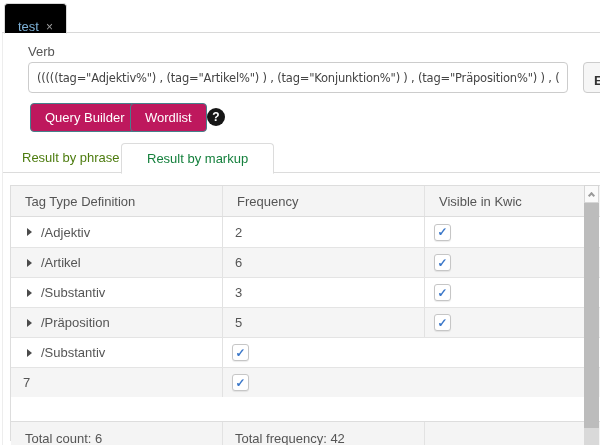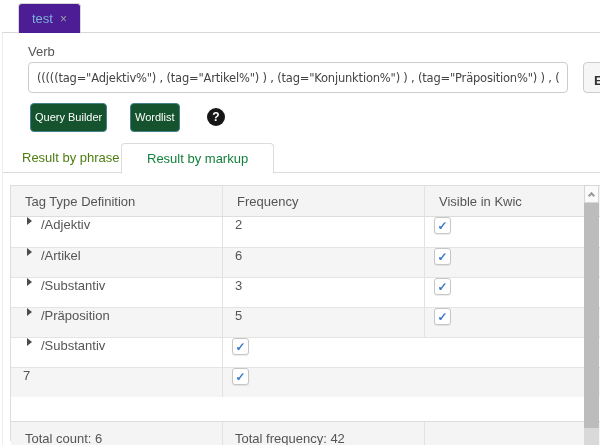--- a/index.html
+++ b/index.html
@@ -3,38 +3,38 @@
 <meta charset="utf-8">
 <style>
   * { box-sizing: border-box; margin: 0; padding: 0; }
   html, body { width: 600px; height: 445px; overflow: hidden; background: #fff; }
   body { font-family: "Liberation Sans", sans-serif; font-size: 13px; color: #555; }
   .canvas { position: relative; width: 600px; height: 445px; overflow: hidden; background: #fff; }
 
   
   .top-tabbar { position: absolute; left: 2px; top: 3px; right: 0; height: 30px; border-bottom: 1px solid #d8d8d8; }
   .panel-left-border { position: absolute; left: 2px; top: 33px; bottom: 0; width: 1px; background: #ededed; }
-  .top-tab { position: absolute; left: 16px; top: 0; height: 31px; line-height: 29px; padding: 0 13px;
-             background: #4c1d95; border: 1px solid #d8d8d8; border-bottom: 1px solid #fff;
+  .top-tab { position: absolute; left: 2px; top: 0; height: 31px; line-height: 29px; padding: 8px 13px;
+             background: #000000; border: 1px solid #d8d8d8; border-bottom: 1px solid #fff;
              border-radius: 4px 4px 0 0; color: #7db1d7; z-index: 2; cursor: pointer; }
   .top-tab .close-x { color: #a0a0a0; margin-left: 7px; font-size: 12px; }
 
   
   .query-label { position: absolute; left: 28px; top: 44px; color: #555; }
   .query-input { position: absolute; left: 28px; top: 62px; width: 540px; height: 31px;
                  border: 1px solid #ccc; border-radius: 4px; padding: 5px 8px; color: #444;
                  font-family: "DejaVu Sans", sans-serif; font-size: 11.5px; letter-spacing: -0.2px;
                  white-space: nowrap; overflow: hidden; background: #fff; }
   .clipped-btn { position: absolute; left: 583px; top: 62px; width: 60px; height: 31px;
                  border: 1px solid #ccc; border-radius: 4px; background: #f6f6f6; color: #333;
                  text-align: left; padding: 6px 0 0 10px; font-weight: bold; overflow: hidden; cursor: pointer; }
 
-  .btn-teal { position: absolute; top: 103px; height: 29px; background: #14532d; color: #fff;
-              border: 1px solid #45818b; border-radius: 4px; padding: 0 4px; line-height: 27px;
-              font-size: 11px; cursor: pointer; }
+  .btn-teal { position: absolute; top: 103px; height: 29px; background: #be185d; color: #fff;
+              border: 1px solid #45818b; border-radius: 4px; padding: 0 14px; line-height: 27px;
+              font-size: 13px; cursor: pointer; }
   .btn-qb { left: 30px; }
   .btn-wl { left: 130px; }
   .help-badge { position: absolute; left: 207px; top: 108px; width: 18px; height: 18px; border-radius: 50%;
                 background: #161616; color: #fff; font-weight: bold; font-size: 12px; line-height: 18px;
                 text-align: center; cursor: pointer; }
 
   
   .result-tabbar { position: absolute; left: 3px; right: 0; top: 143px; height: 30px; border-bottom: 1px solid #dcdcdc; }
   .result-tab-phrase { position: absolute; left: 15px; top: 0; height: 30px; line-height: 30px; padding: 0 4px;
                        color: #4d7c0f; cursor: pointer; }
@@ -46,21 +46,21 @@
   .result-table { position: absolute; left: 10px; top: 185px; width: 592px; height: 256px;
                   border: 1px solid #ddd; display: flex; flex-direction: column; background: #fff; }
   .grid { display: grid; grid-template-columns: 212px 202px 1fr; }
   .thead { height: 31px; background: #f4f4f4; border-bottom: 1px solid #ddd; flex: 0 0 auto; }
   .th { display: flex; align-items: center; padding-left: 14px; color: #555; }
   .td-sep { border-right: 1px solid #e2e2e2; }
   .tbody { flex: 0 0 auto; }
   .tr { height: 30px; }
   .tr + .tr { border-top: 1px solid #e4e4e4; }
   .tr:nth-child(even) { background: #f5f5f5; }
-  .td { display: flex; padding-left: 14px; color: #555; }
+  .td { display: flex; align-items: center; padding-left: 14px; color: #555; }
   .tri { width: 0; height: 0; border-left: 5px solid #4a4a4a; border-top: 4px solid transparent;
          border-bottom: 4px solid transparent; margin: 0 9px 0 2px; cursor: pointer; flex: 0 0 auto; }
   .td-freq { padding-left: 12px; }
   .td-check { padding-left: 9px; }
   .checkbox { width: 17px; height: 17px; border: 1px solid #c6c6c6; border-radius: 3px; background: #fff;
               box-shadow: 0 1px 1px rgba(0,0,0,0.08); display: flex; align-items: center; justify-content: center;
               cursor: pointer; }
   .check-glyph { color: #3a77c9; font-weight: bold; font-size: 12px; line-height: 1; }
   .gap-row { flex: 1 1 auto; }
   .gap-row .gapcell { height: 100%; }

